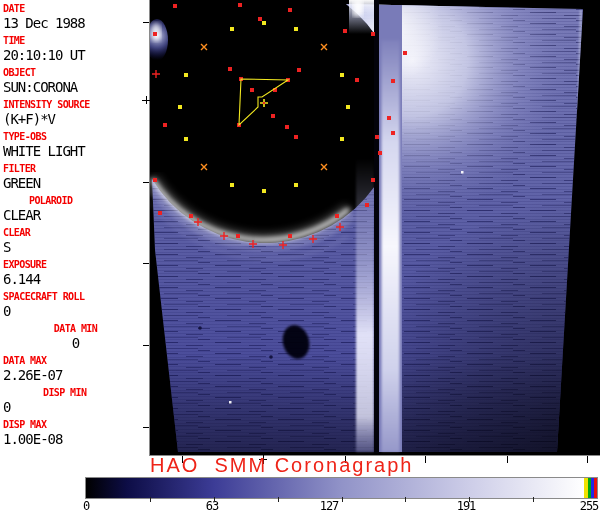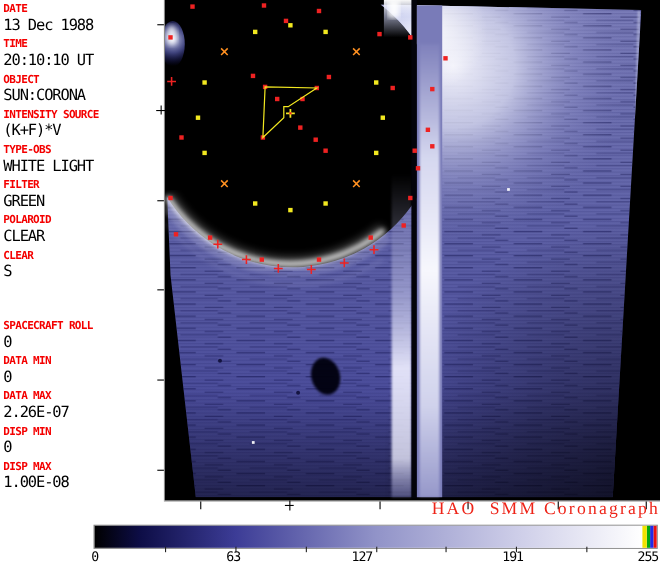--- a/index.html
+++ b/index.html
@@ -6,22 +6,22 @@
   #app{position:relative;width:600px;height:512px;background:#ffffff;overflow:hidden;
        font-family:"DejaVu Sans Mono","Liberation Mono",monospace;}
   
   #sidebar{position:absolute;left:0;top:0;width:150px;height:455px;background:#fff;}
   .field{position:absolute;left:3px;width:145px;}
   .flabel{font-size:10px;font-weight:bold;letter-spacing:-0.6px;line-height:11px;white-space:pre;}
   .fvalue{font-size:14px;letter-spacing:-1px;color:#000;line-height:16px;margin-top:1px;white-space:pre;}
   
   #image-area{position:absolute;left:150px;top:0;width:450px;height:455px;background:#000;}
   
-  #img-title{position:absolute;left:150px;top:454px;width:450px;text-align:right;
-    font-family:Liberation Serif, serif;font-size:16px;letter-spacing:2px;white-space:pre;z-index:6;}
+  #img-title{position:absolute;left:150px;top:454px;width:450px;text-align:left;
+    font-family:Liberation Sans, sans-serif;font-size:20px;letter-spacing:2px;white-space:pre;z-index:6;}
   
   #colorbar{position:absolute;left:85px;top:477px;width:511px;height:20px;border:1px solid #8a8a8a;}
   #cbgrad{position:absolute;left:0;top:0;width:100%;height:100%;}
   .cb-stripe{position:absolute;top:0;height:100%;}
   .cb-tick{position:absolute;top:497px;width:1px;height:5px;background:#222;z-index:4;}
   .cb-label{position:absolute;top:499px;transform:translateX(-50%);font-size:12px;letter-spacing:-1px;color:#000;
     font-family:"DejaVu Sans Mono",monospace;}
   #overlay-svg{position:absolute;left:0;top:0;width:600px;height:512px;pointer-events:none;z-index:5;}
 </style>
 </head>
@@ -48,41 +48,45 @@
       </div>
       <div class="field" style="top: 131px;">
         <div class="flabel" style="color: rgb(244, 0, 0);">TYPE-OBS</div>
         <div class="fvalue" style="color: rgb(0, 0, 0);">WHITE LIGHT</div>
       </div>
       <div class="field" style="top: 163px;">
         <div class="flabel" style="color: rgb(244, 0, 0);">FILTER</div>
         <div class="fvalue" style="color: rgb(0, 0, 0);">GREEN</div>
       </div>
       <div class="field" style="top: 195px;">
-        <div class="flabel" style="color: rgb(244, 0, 0);">POLAROID</div>
+        <div class="flabel" style="color: rgb(244, 0, 0); margin-left: 26px;">POLAROID</div>
         <div class="fvalue" style="color: rgb(0, 0, 0);">CLEAR</div>
       </div>
       <div class="field" style="top: 227px;">
         <div class="flabel" style="color: rgb(244, 0, 0);">CLEAR</div>
         <div class="fvalue" style="color: rgb(0, 0, 0);">S</div>
       </div>
+      <div class="field" style="top: 259px;">
+        <div class="flabel" style="color: rgb(244, 0, 0);">EXPOSURE</div>
+        <div class="fvalue" style="color: rgb(0, 0, 0);">6.144</div>
+      </div>
       <div class="field" style="top: 291px;">
         <div class="flabel" style="color: rgb(244, 0, 0);">SPACECRAFT ROLL</div>
         <div class="fvalue" style="color: rgb(0, 0, 0);">0</div>
       </div>
-      <div class="field" style="top: 323px;">
+      <div class="field" style="top: 323px; text-align: center;">
         <div class="flabel" style="color: rgb(244, 0, 0);">DATA MIN</div>
         <div class="fvalue" style="color: rgb(0, 0, 0);">0</div>
       </div>
       <div class="field" style="top: 355px;">
         <div class="flabel" style="color: rgb(244, 0, 0);">DATA MAX</div>
         <div class="fvalue" style="color: rgb(0, 0, 0);">2.26E-07</div>
       </div>
       <div class="field" style="top: 387px;">
-        <div class="flabel" style="color: rgb(244, 0, 0);">DISP MIN</div>
+        <div class="flabel" style="color: rgb(244, 0, 0); margin-left: 40px;">DISP MIN</div>
         <div class="fvalue" style="color: rgb(0, 0, 0);">0</div>
       </div>
       <div class="field" style="top: 419px;">
         <div class="flabel" style="color: rgb(244, 0, 0);">DISP MAX</div>
         <div class="fvalue" style="color: rgb(0, 0, 0);">1.00E-08</div>
       </div>
     </div>
 
   <div id="image-area">
     <svg id="main-svg" width="450" height="455" viewBox="0 0 450 455">

